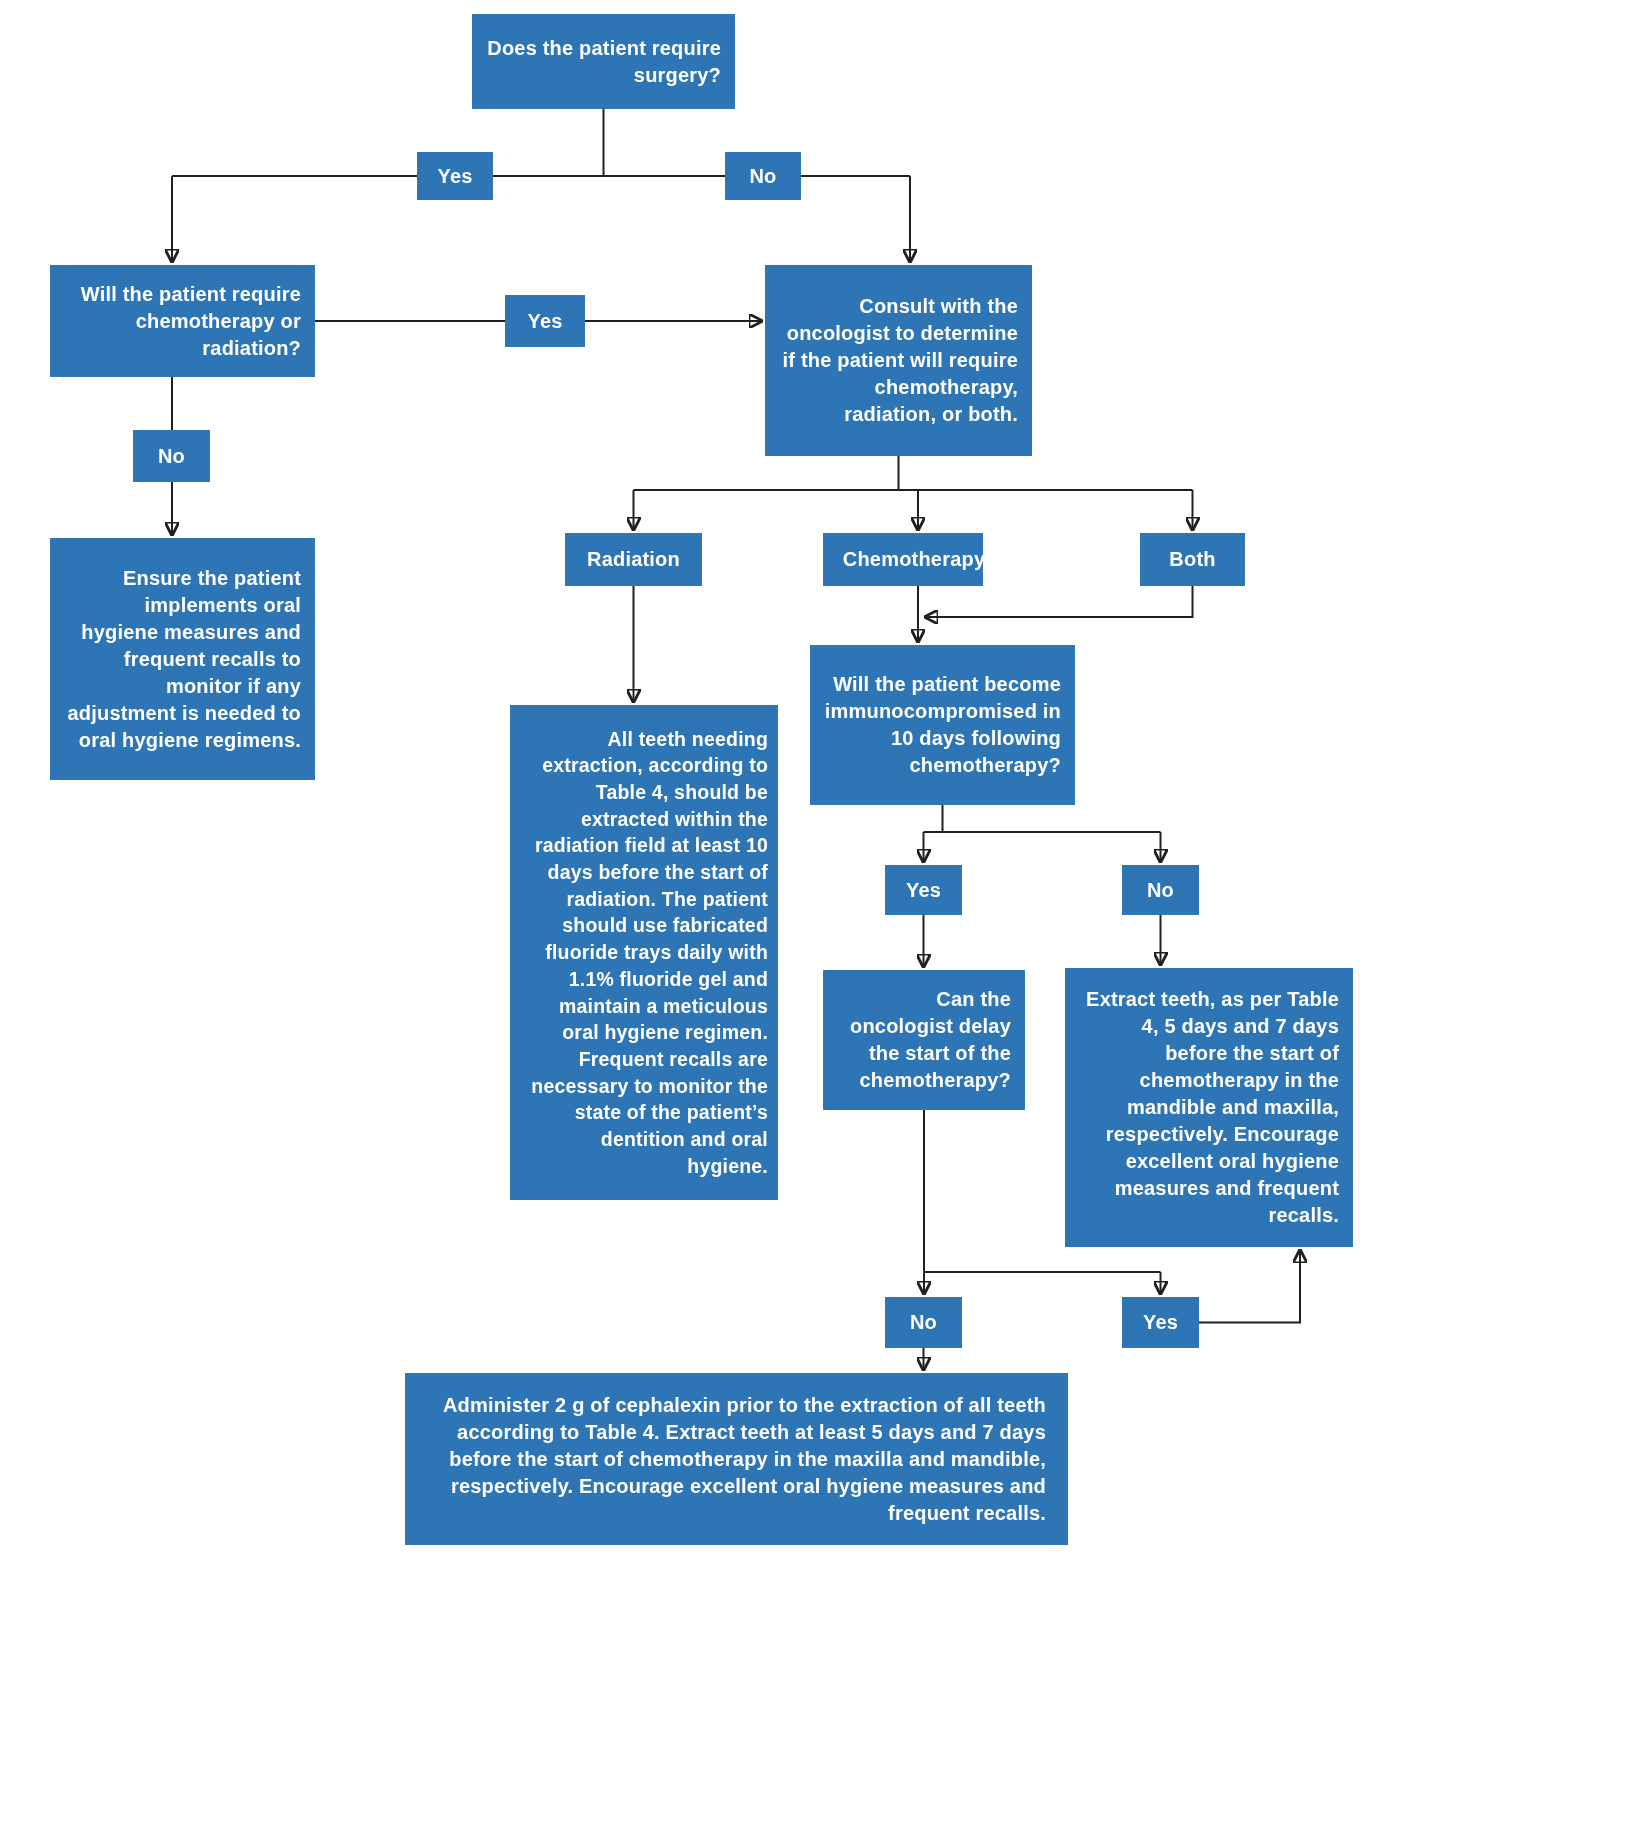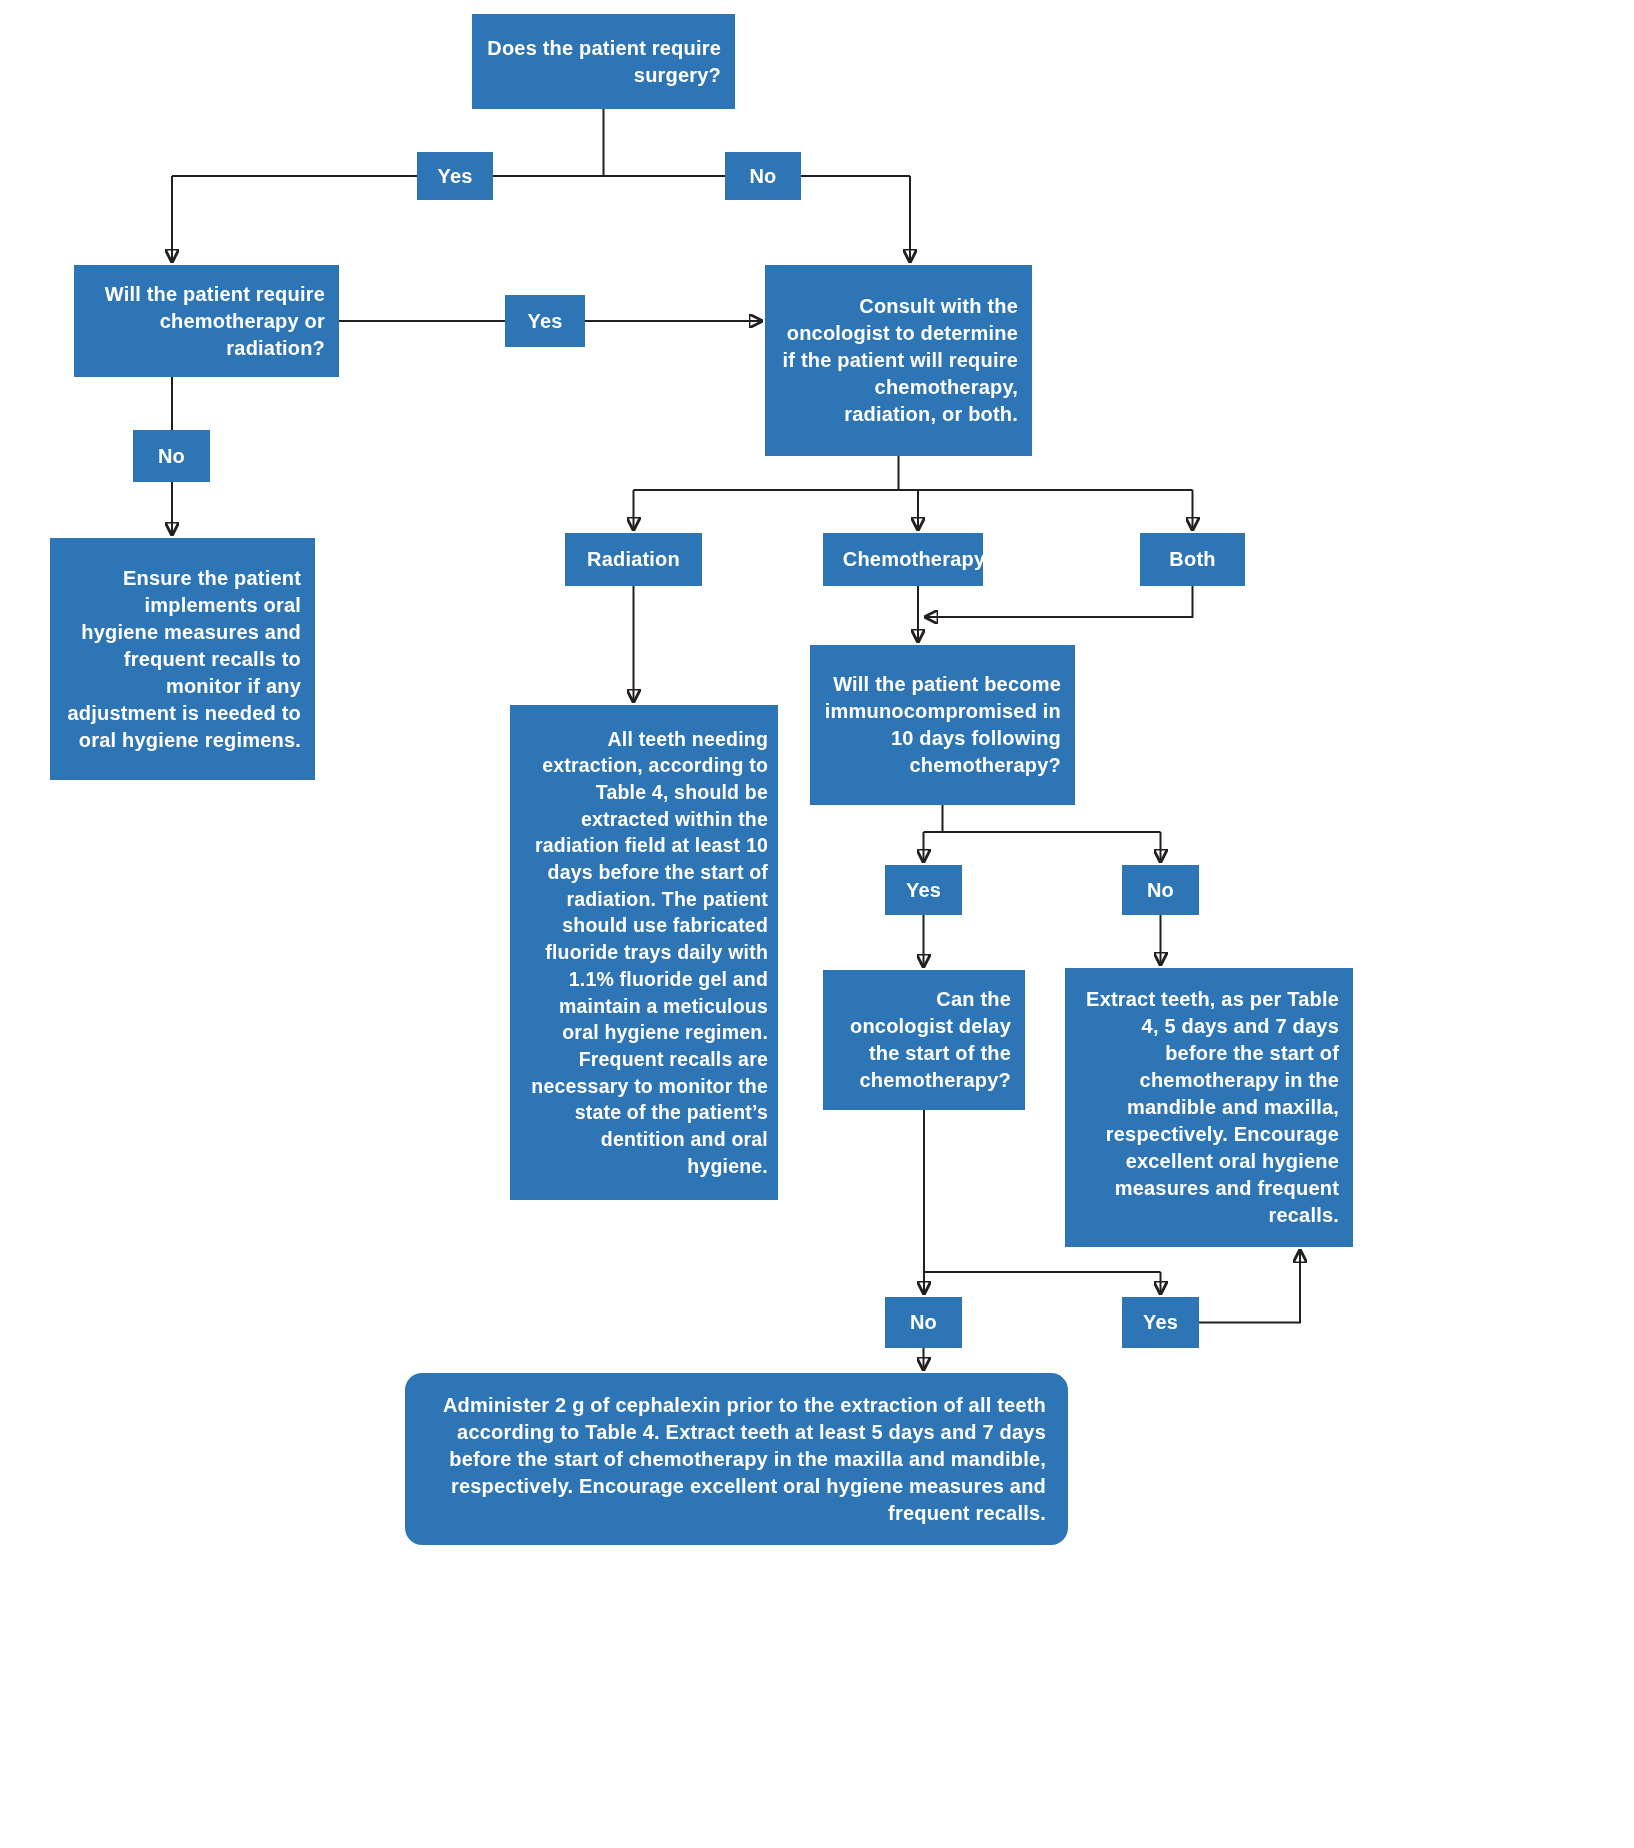--- a/index.html
+++ b/index.html
@@ -31,21 +31,21 @@
     line-height: 1.35;
     letter-spacing: 0.2px;
     display: flex;
     align-items: center;
     justify-content: center;
     text-align: right;
     padding: 8px 14px;
   }
   .node.small { padding: 4px 6px; }
   .node.dense { padding: 4px 10px; font-size: 19.5px; line-height: 1.37; }
-  .node.wide  { padding: 6px 22px; border-radius: 17px; }
+  .node.wide  { padding: 6px 22px; }
   .caption {
     position: absolute;
     left: 50px;
     top: 1408px;
     width: 238px;
     color: #231f20;
     font-size: 18px;
     line-height: 1.4;
     text-align: left;
   }
@@ -91,21 +91,21 @@
   </div>
 
   <div class="node small" style="left:417px; top:152px; width:76px; height:48px;">
     <span>Yes</span>
   </div>
 
   <div class="node small" style="left:725px; top:152px; width:76px; height:48px;">
     <span>No</span>
   </div>
 
-  <div class="node" style="left:50px; top:265px; width:265px; height:112px;margin-left:24px;">
+  <div class="node" style="left:50px; top:265px; width:265px; height:112px;">
     <span>Will the patient require chemotherapy or radiation?</span>
   </div>
 
   <div class="node small" style="left:505px; top:295px; width:80px; height:52px;">
     <span>Yes</span>
   </div>
 
   <div class="node" style="left:765px; top:265px; width:267px; height:191px;">
     <span>Consult with the oncologist to determine if the patient will require chemotherapy, radiation, or both.</span>
   </div>

